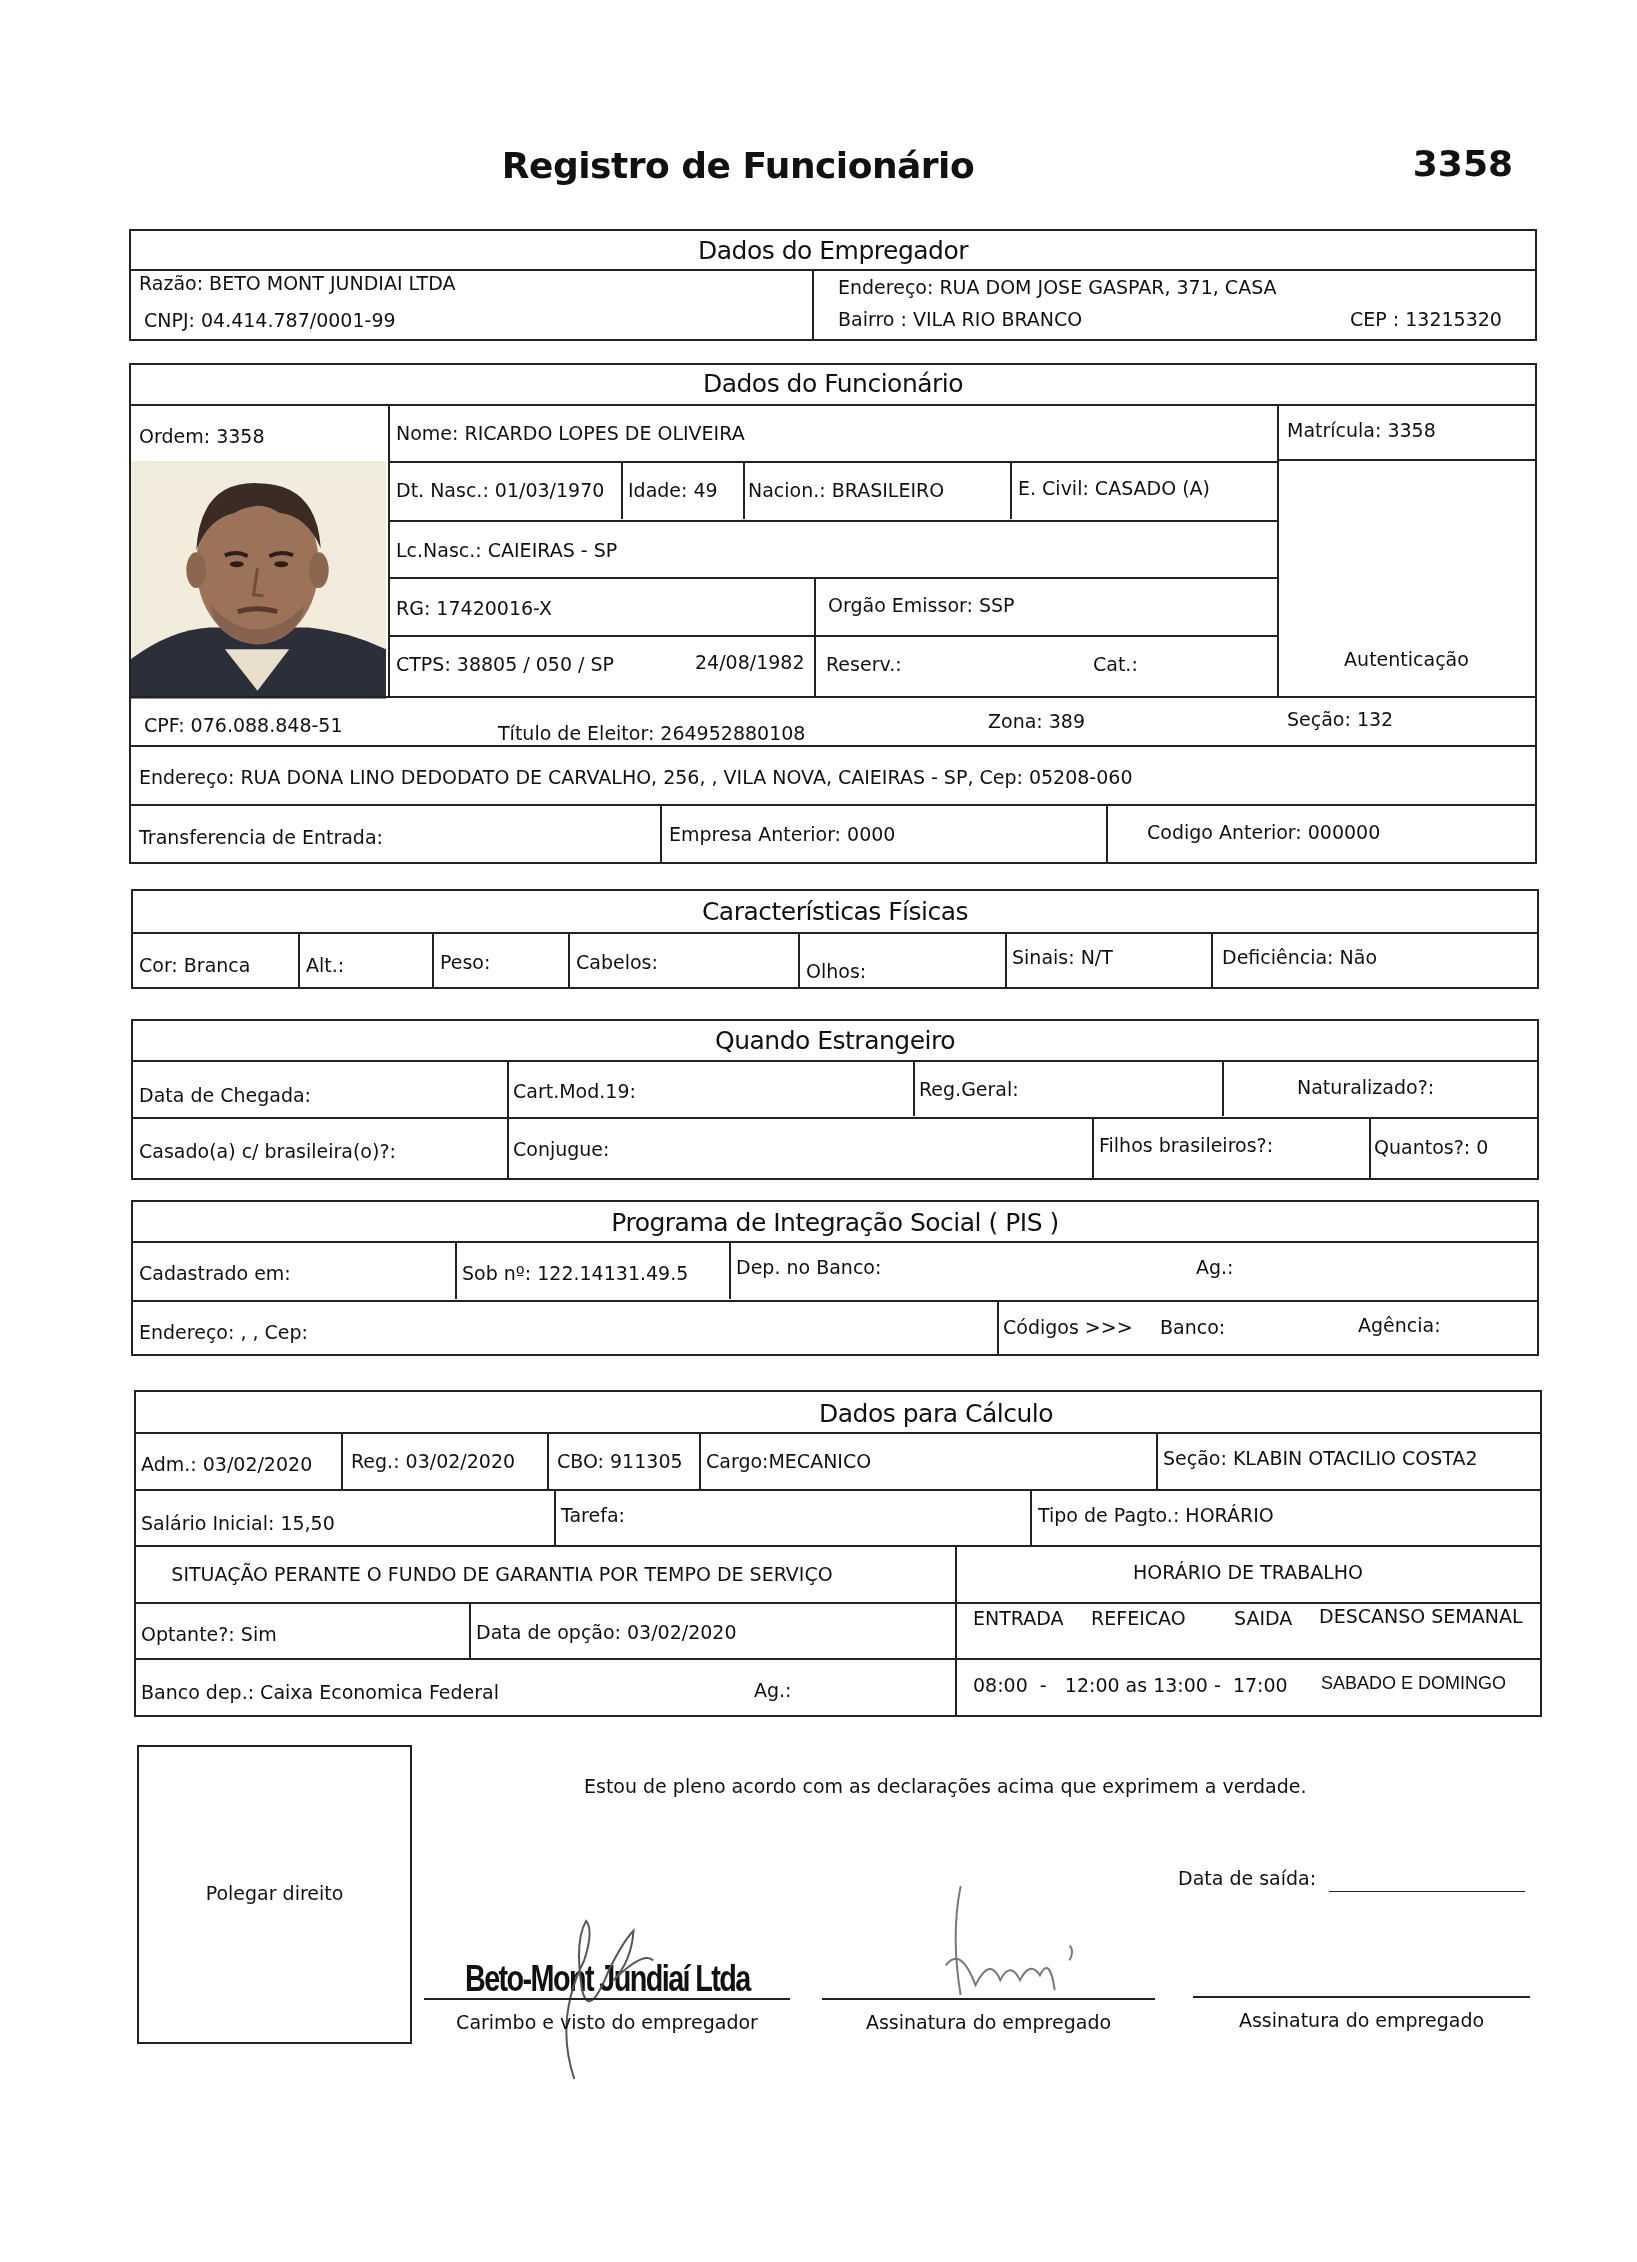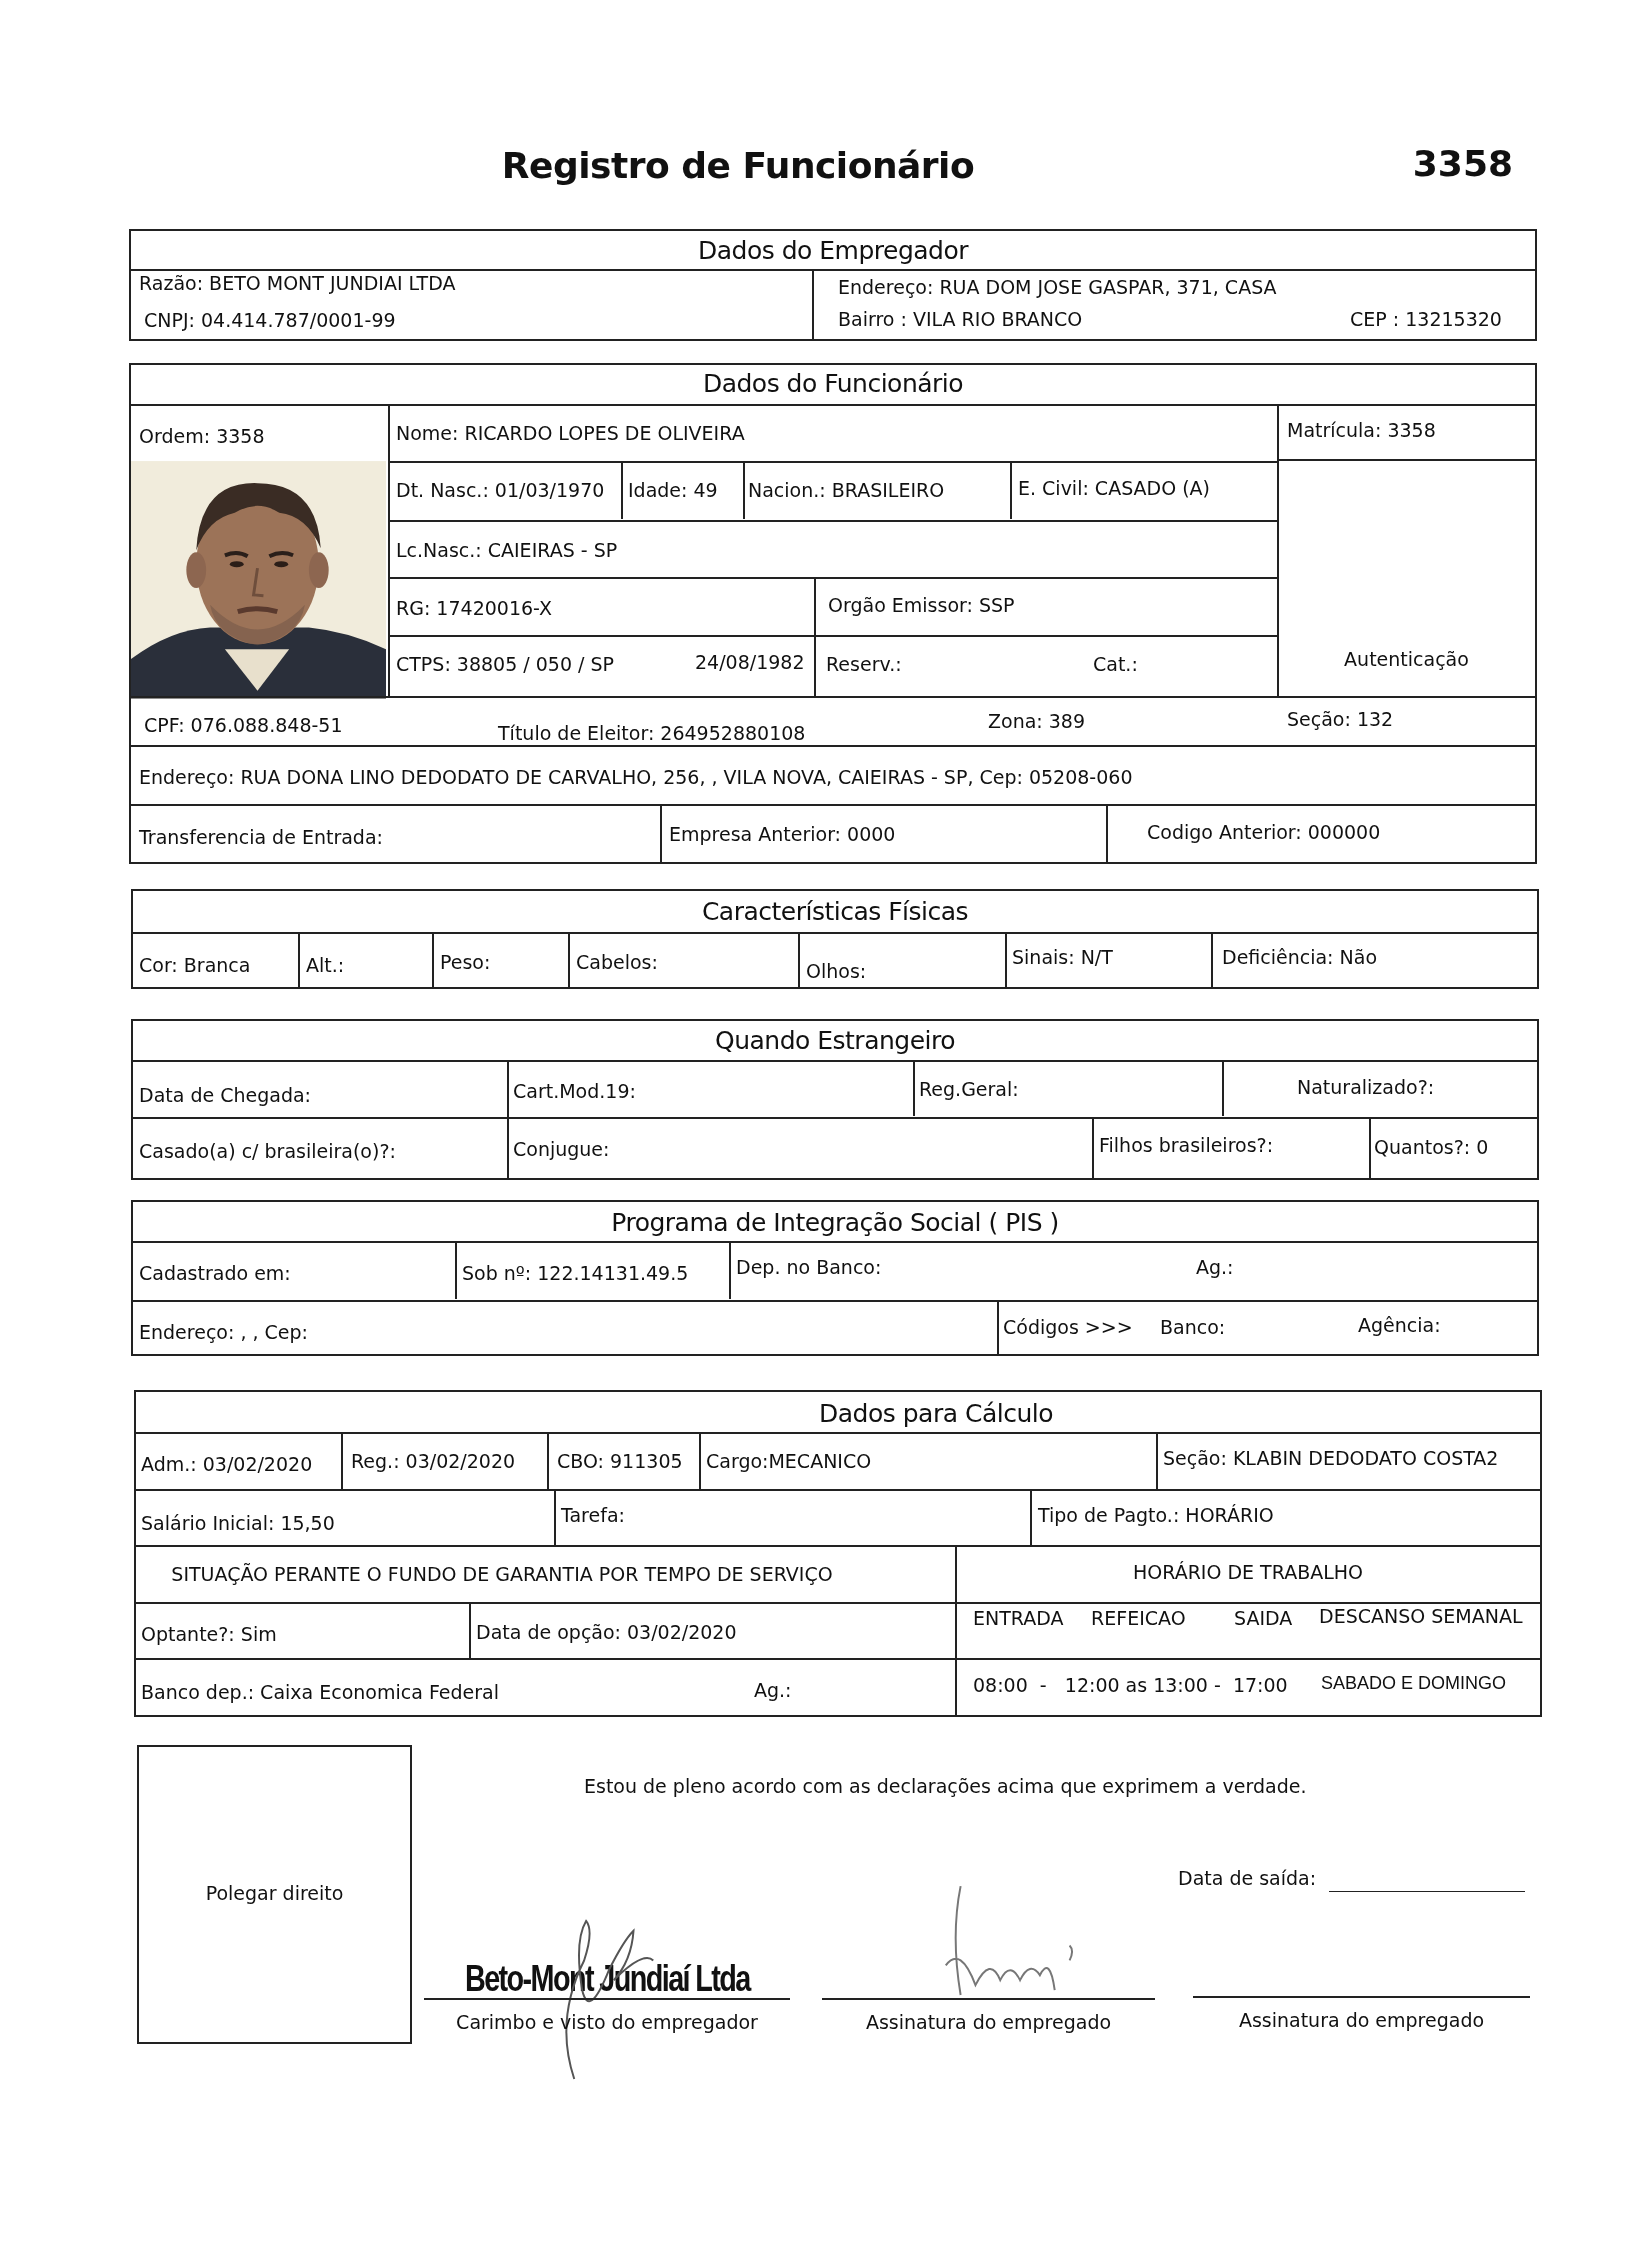--- a/index.html
+++ b/index.html
@@ -172,21 +172,21 @@
   <div class="hline" style="left:134px; width:1408px; top:1432px;"></div>
 
   <div class="vline" style="left:341px; top:1432px; height:57px;"></div>
   <div class="vline" style="left:547px; top:1432px; height:57px;"></div>
   <div class="vline" style="left:699px; top:1432px; height:57px;"></div>
   <div class="vline" style="left:1156px; top:1432px; height:57px;"></div>
   <div class="cell" style="left:141px; top:1452px;">Adm.: 03/02/2020</div>
   <div class="cell" style="left:351px; top:1449px;">Reg.: 03/02/2020</div>
   <div class="cell" style="left:557px; top:1449px;">CBO: 911305</div>
   <div class="cell" style="left:706px; top:1449px;">Cargo:MECANICO</div>
-  <div class="cell" style="left:1163px; top:1446px;">Seção: KLABIN DEDODATO COSTA2</div>
+  <div class="cell" style="left:1163px; top:1446px;">Seção: KLABIN OTACILIO COSTA2</div>
   <div class="hline" style="left:134px; width:1408px; top:1489px;"></div>
 
   <div class="vline" style="left:554px; top:1489px; height:56px;"></div>
   <div class="vline" style="left:1030px; top:1489px; height:56px;"></div>
   <div class="cell" style="left:141px; top:1511px;">Salário Inicial: 15,50</div>
   <div class="cell" style="left:561px; top:1503px;">Tarefa:</div>
   <div class="cell" style="left:1038px; top:1503px;">Tipo de Pagto.: HORÁRIO</div>
   <div class="hline" style="left:134px; width:1408px; top:1545px;"></div>
 
   <div class="vline" style="left:955px; top:1545px; height:171px;"></div>

